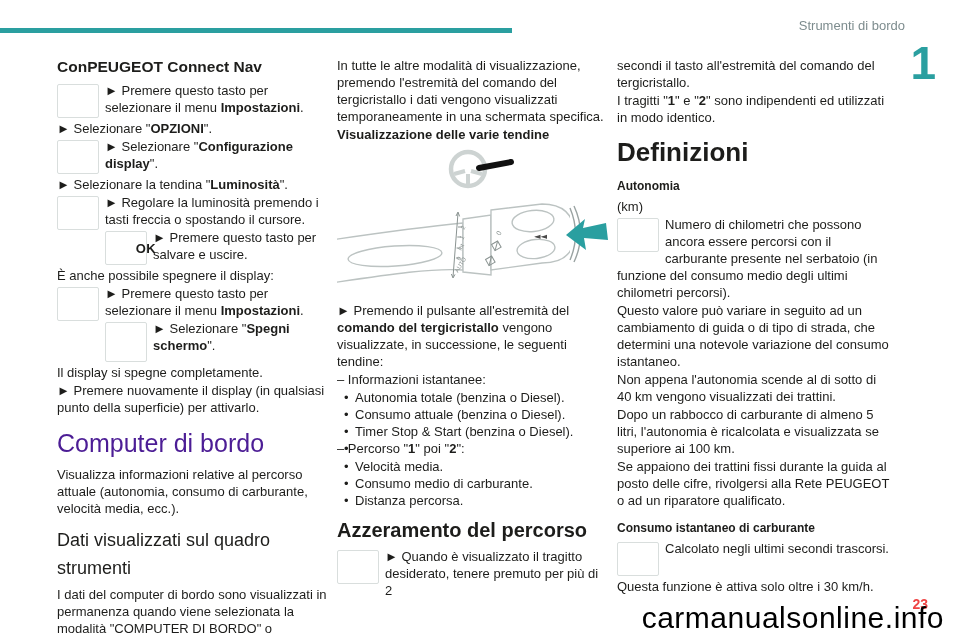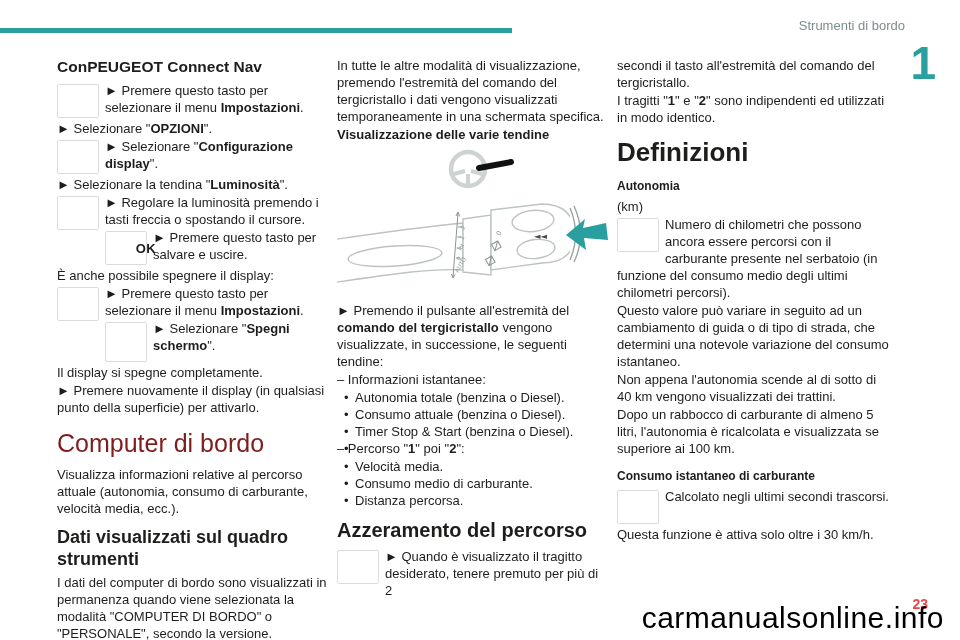--- a/index.html
+++ b/index.html
@@ -9,22 +9,22 @@
   }
   .topbar{position:absolute;left:0;top:28px;width:512px;height:5px;background:#2a9fa0;}
   .header-title{position:absolute;top:18px;right:55px;font-size:13px;color:#7d8c8e;}
   .chapter-num{position:absolute;top:40px;right:24px;font-size:46px;font-weight:bold;color:#2a9fa0;line-height:1;}
   .col{position:absolute;top:57px;font-size:13px;line-height:17px;}
   .col1{left:57px;width:272px;}
   .col2{left:337px;width:272px;}
   .col3{left:617px;width:276px;}
   p{margin:0 0 1px;}
   .h-small{font-size:15.5px;font-weight:bold;margin:0 0 6px;line-height:19px;}
-  .h-section{font-size:25px;font-weight:400;color:#7f1d1d;margin:13px 0 8px;line-height:29px;}
-  .h-sub{font-size:18px;font-weight:bold;line-height:22px;margin:9px 0 4px;}
+  .h-section{font-size:25px;font-weight:400;color:#4c1d95;margin:13px 0 8px;line-height:29px;}
+  .h-sub{font-size:18px;font-weight:normal;line-height:28px;margin:9px 0 4px;}
   .h-sub2{font-size:20px;font-weight:bold;line-height:24px;margin:9px 0 6px;}
   .h-def{font-size:26px;font-weight:bold;line-height:30px;margin:11px 0 9px;}
   .h-def3{font-size:12px;font-weight:bold;line-height:20px;margin:9px 0 2px;}
   .icon-row{margin:1px 0;}
   .icon-box{
     float:left;width:34px;height:34px;border:1px solid #d9dedd;border-radius:2px;
     margin:2px 6px 2px 0;display:flex;align-items:center;justify-content:center;
     box-sizing:border-box;background:#fff;padding-left:40px;
   }
   .icon-box.tall{height:40px;}
@@ -254,20 +254,21 @@
         <rect x="11" y="5" width="9.5" height="15" rx="1.5" stroke="#1d1d1b" stroke-width="1.5"></rect>
         <rect x="13.2" y="7.3" width="5.1" height="4" stroke="#1d1d1b" stroke-width="1.2"></rect>
       </svg>
     </span>
     <p>Numero di chilometri che possono ancora essere percorsi con il carburante presente nel serbatoio (in funzione del consumo medio degli ultimi chilometri percorsi).</p>
   </div>
 
   <p class="clear">Questo valore può variare in seguito ad un cambiamento di guida o di tipo di strada, che determini una notevole variazione del consumo istantaneo.</p>
   <p>Non appena l'autonomia scende al di sotto di 40 km vengono visualizzati dei trattini.</p>
   <p>Dopo un rabbocco di carburante di almeno 5 litri, l'autonomia è ricalcolata e visualizzata se superiore ai 100 km.</p>
+  <p>Se appaiono dei trattini fissi durante la guida al posto delle cifre, rivolgersi alla Rete PEUGEOT o ad un riparatore qualificato.</p>
 
   <div class="h-def3">Consumo istantaneo di carburante</div>
 
   <div class="icon-row">
     <span class="icon-box">
       <svg width="24" height="24" viewBox="0 0 24 24" fill="none" stroke="#1d1d1b">
         <path d="M5.5 8 L 8.5 5 L 18.5 5 L 18.5 20 L 5.5 20 Z" stroke-width="1.5"></path>
         <line x1="9" y1="3.2" x2="13" y2="3.2" stroke-width="1.4"></line>
         <line x1="8" y1="10" x2="16" y2="17" stroke-width="1.3"></line>
         <line x1="16" y1="10" x2="8" y2="17" stroke-width="1.3"></line>

